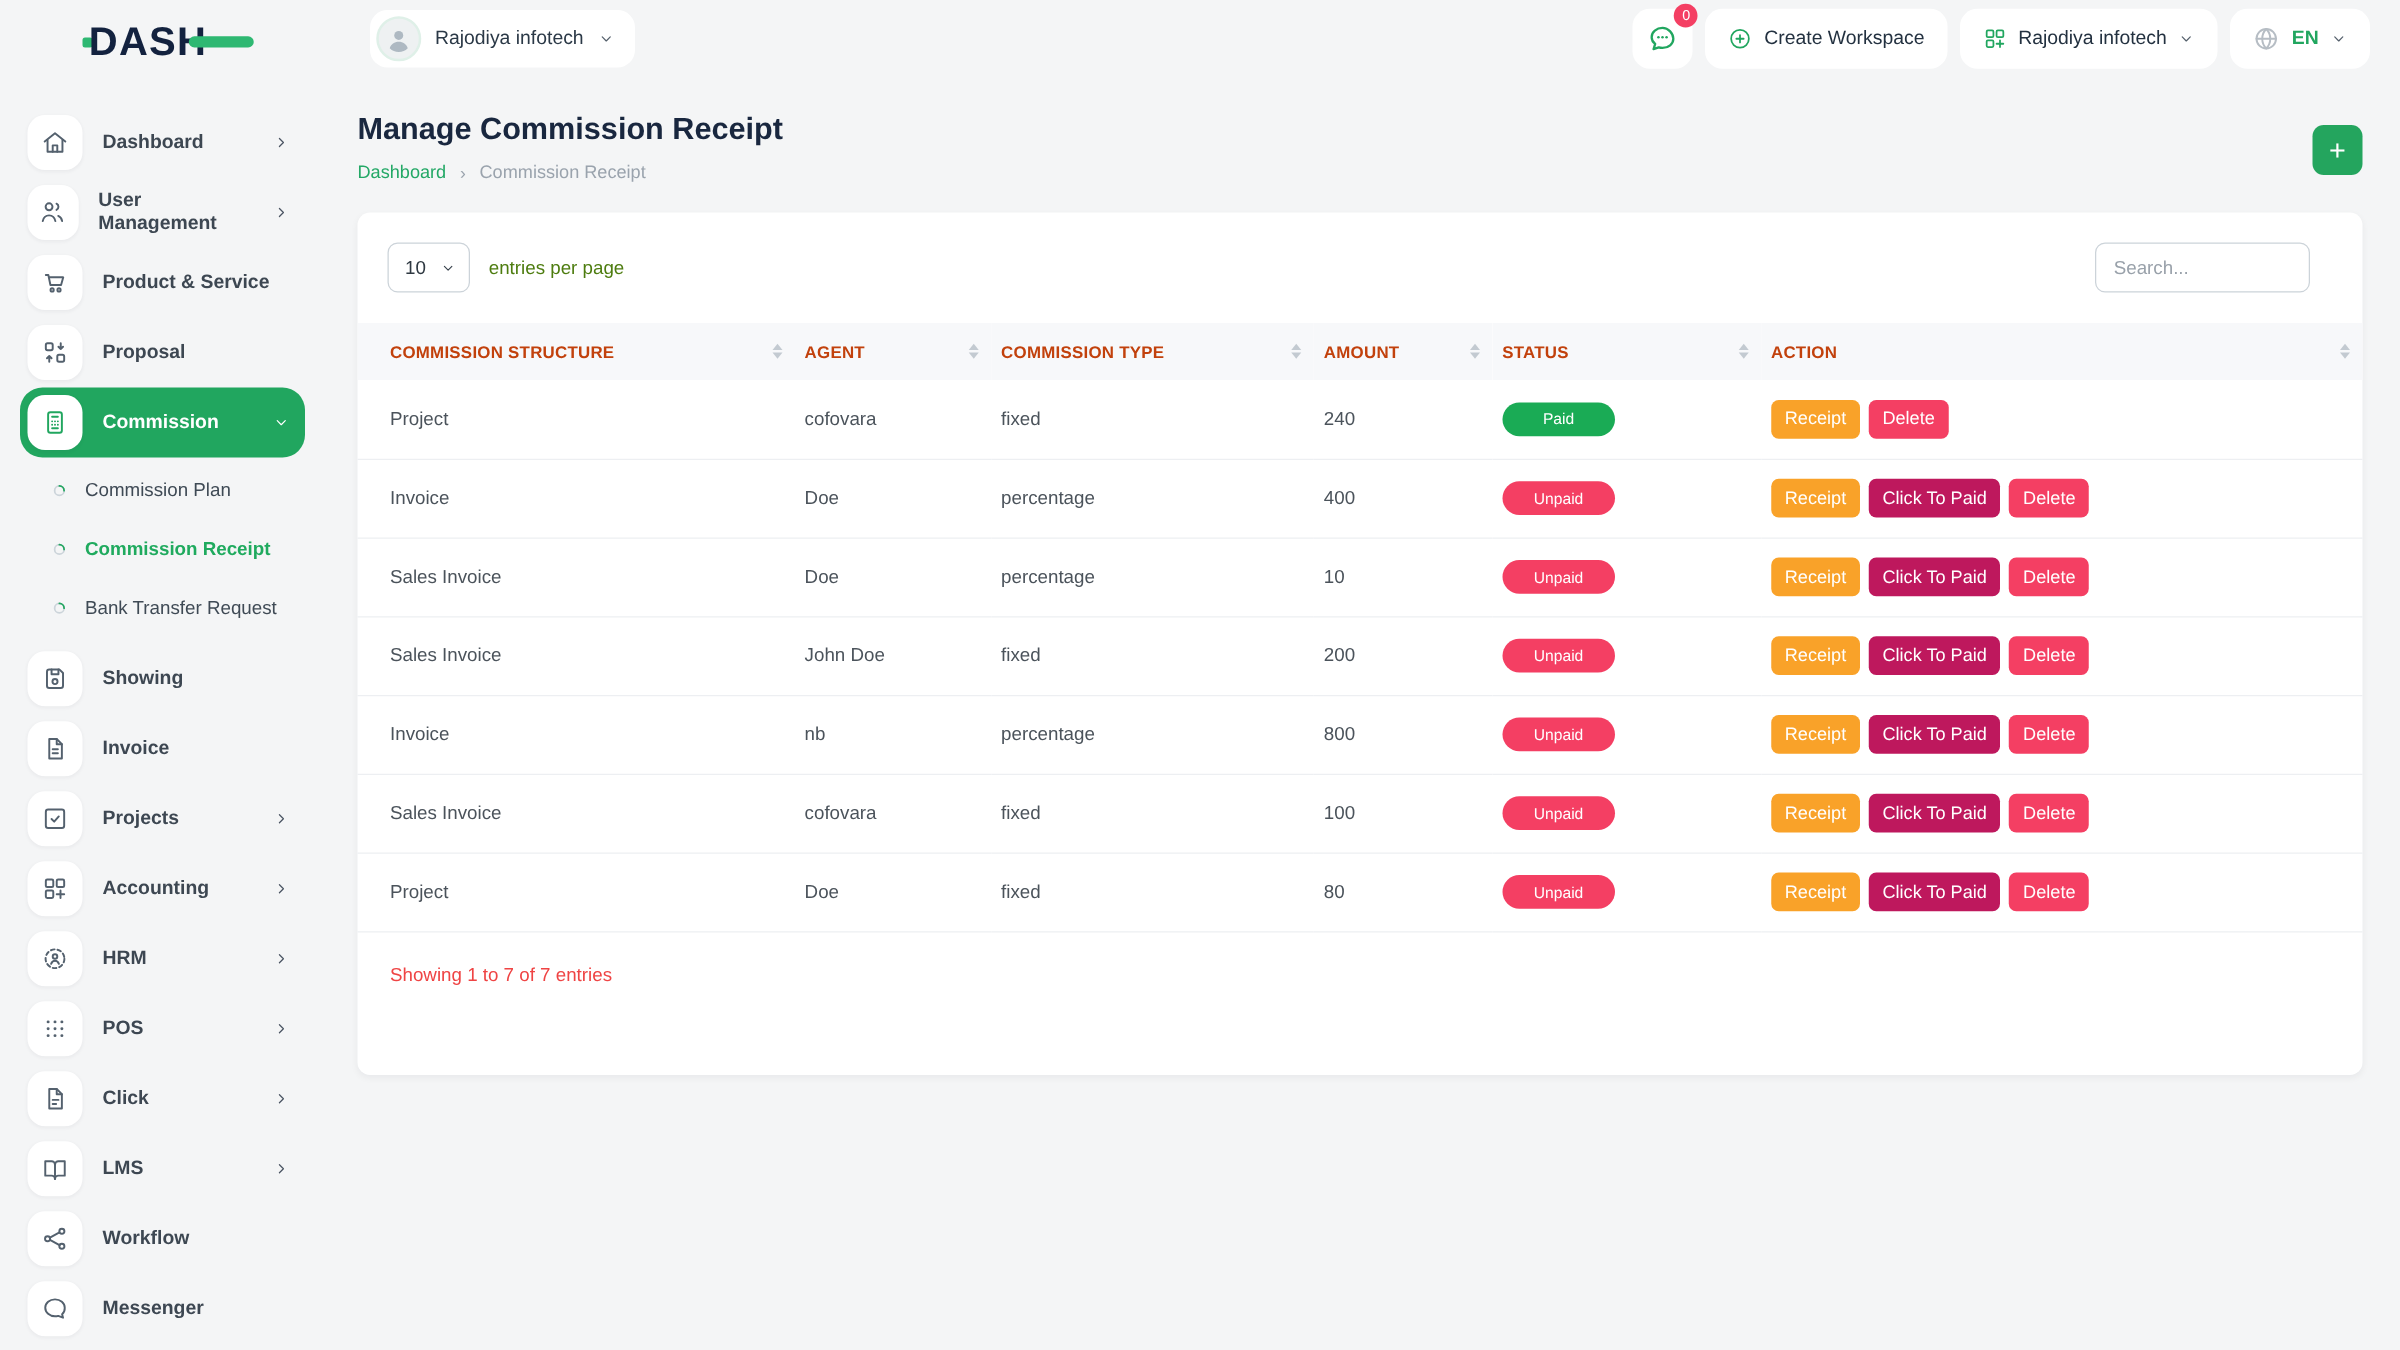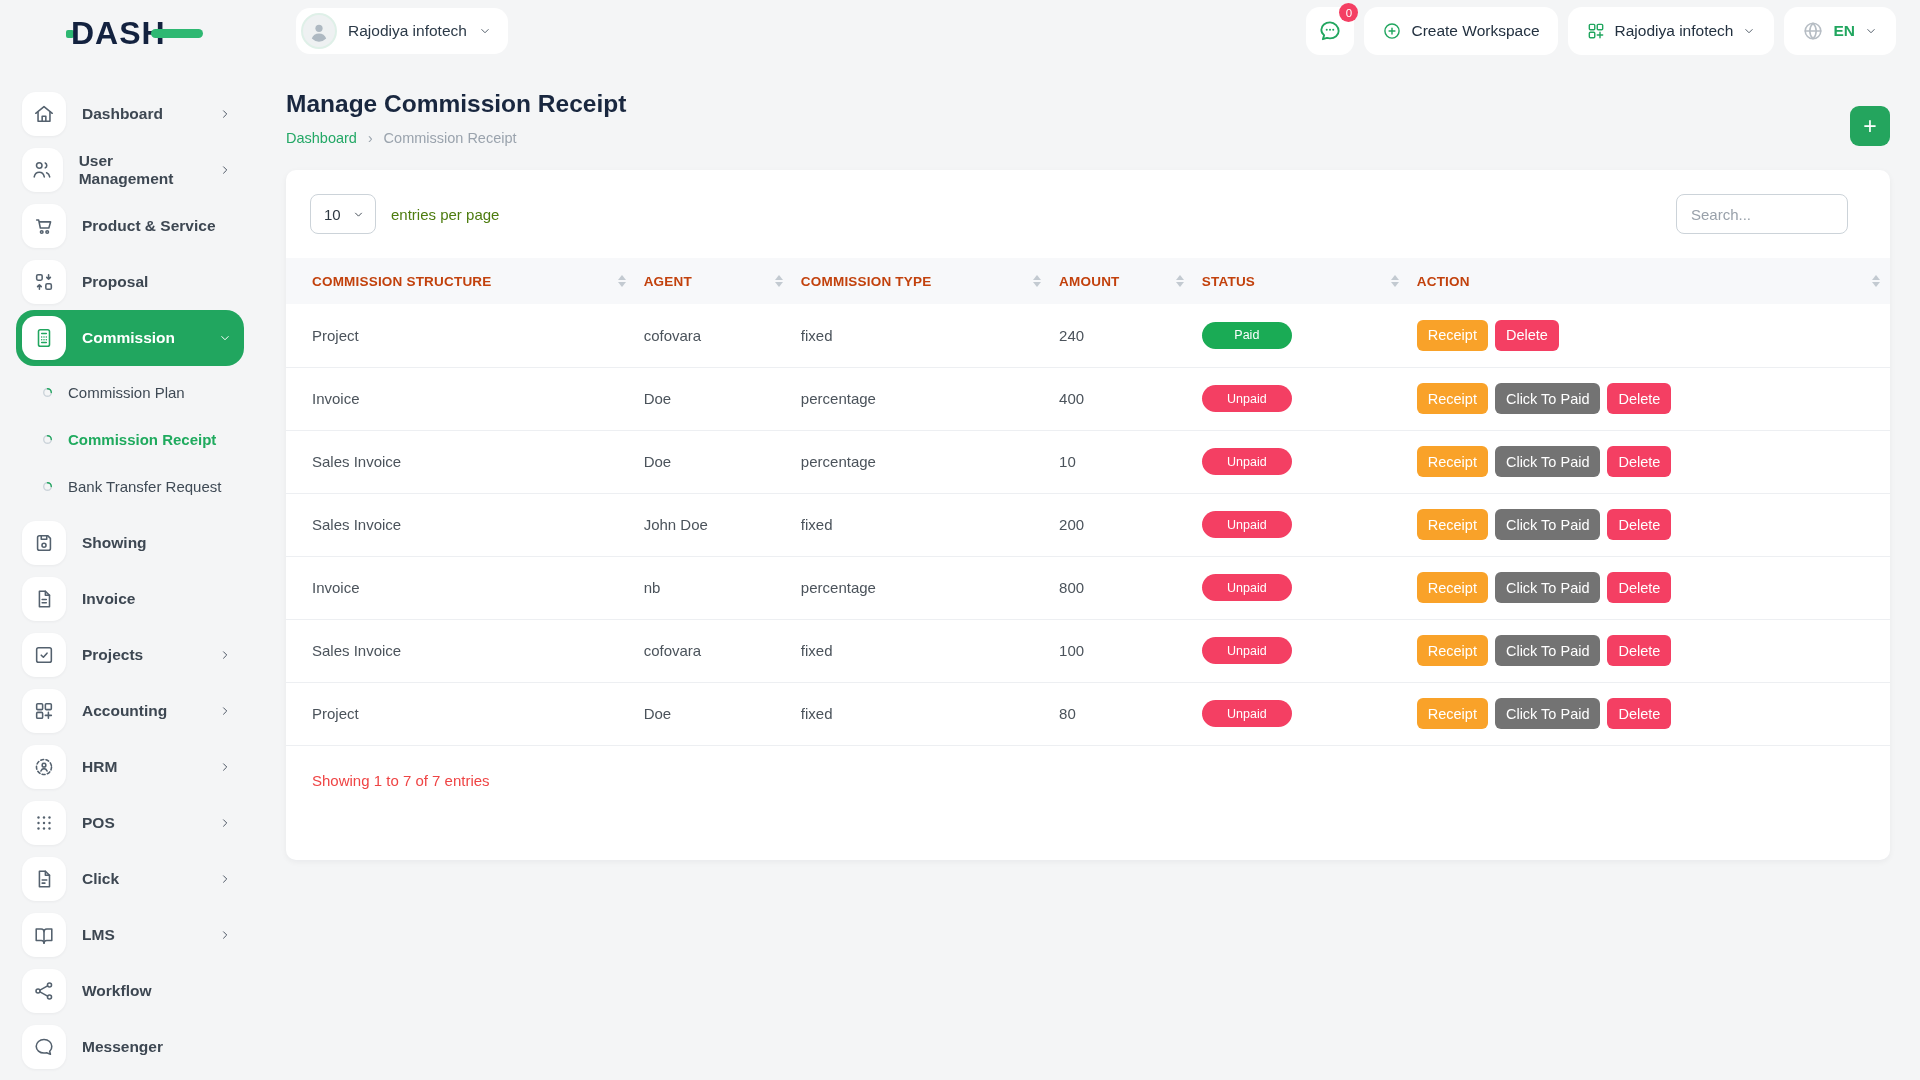--- a/index.html
+++ b/index.html
@@ -49,21 +49,21 @@
   .side-item.active { background:#21a65f; }
   .side-item.active .icon-box { color:#21a65f; }
   .side-item.active .s-label, .side-item.active .s-chev { color:#fff; }
   .side-sub { padding:3px 0 5px 25px; }
   .sub-item { display:flex; align-items:center; gap:14px; height:47px; cursor:pointer; }
   .b-label { font-size:15px; font-weight:500; color:#3f4a55; }
   .sub-item.active .b-label { color:#1faa5e; font-weight:700; }
 
   
   .main { position:absolute; left:258px; top:64px; right:0; }
-  .page-head { display:flex; justify-content:space-between; align-items:flex-end; margin:26px 30px 0 28px; }
+  .page-head { display:flex; justify-content:space-between; align-items:center; margin:26px 30px 0 28px; }
   .page-title { margin:0; font-size:24.5px; font-weight:700; color:#19273f; }
   .crumbs { margin-top:12px; display:flex; align-items:center; gap:11px; font-size:14.5px; }
   .crumb-home { color:#23a866; cursor:pointer; }
   .crumb-sep { color:#9aa3ad; font-size:14px; }
   .crumb-cur { color:#9aa3ad; }
   .add-btn { width:40px; height:40px; border-radius:9px; background:#24a55e; color:#fff; border:none;
     font-size:23px; font-weight:500; display:grid; place-items:center; cursor:pointer; margin-top:4px;
     font-family:inherit; line-height:1; }
 
   .card { margin:24px 30px 0 28px; background:#fff; border-radius:10px;
@@ -91,21 +91,21 @@
   .s-dn { width:0; height:0; border-left:4px solid transparent; border-right:4px solid transparent;
     border-top:5px solid #c3cad1; }
   tbody td { height:63px; border-bottom:1px solid #edeff2; font-size:15px; color:#4b535b; }
   .badge { display:inline-flex; align-items:center; justify-content:center; min-width:90px; height:27px;
     border-radius:14px; font-size:12.5px; color:#fff; }
   .badge-green { background:#1aab55; }
   .badge-pink { background:#f43f63; }
   .btn { display:inline-flex; align-items:center; height:31px; padding:0 11px; border-radius:6px;
     font-size:14.5px; color:#fff; margin-right:7px; border:none; cursor:pointer; font-family:inherit; }
   .btn-orange { background:#f9a229; }
-  .btn-green { background:#737373; }
+  .btn-green { background:#be185d; }
   .btn-pink { background:#f43f63; }
   .table-footer { margin:26px 0 0 2px; font-size:15px; color:#ef4444; padding-bottom:40px; }
 </style>
 </head>
 <body>
 
 <div class="topbar">
   <div class="logo">
     <span class="logo-dot"></span>
     <span class="logo-text">DASH</span>

